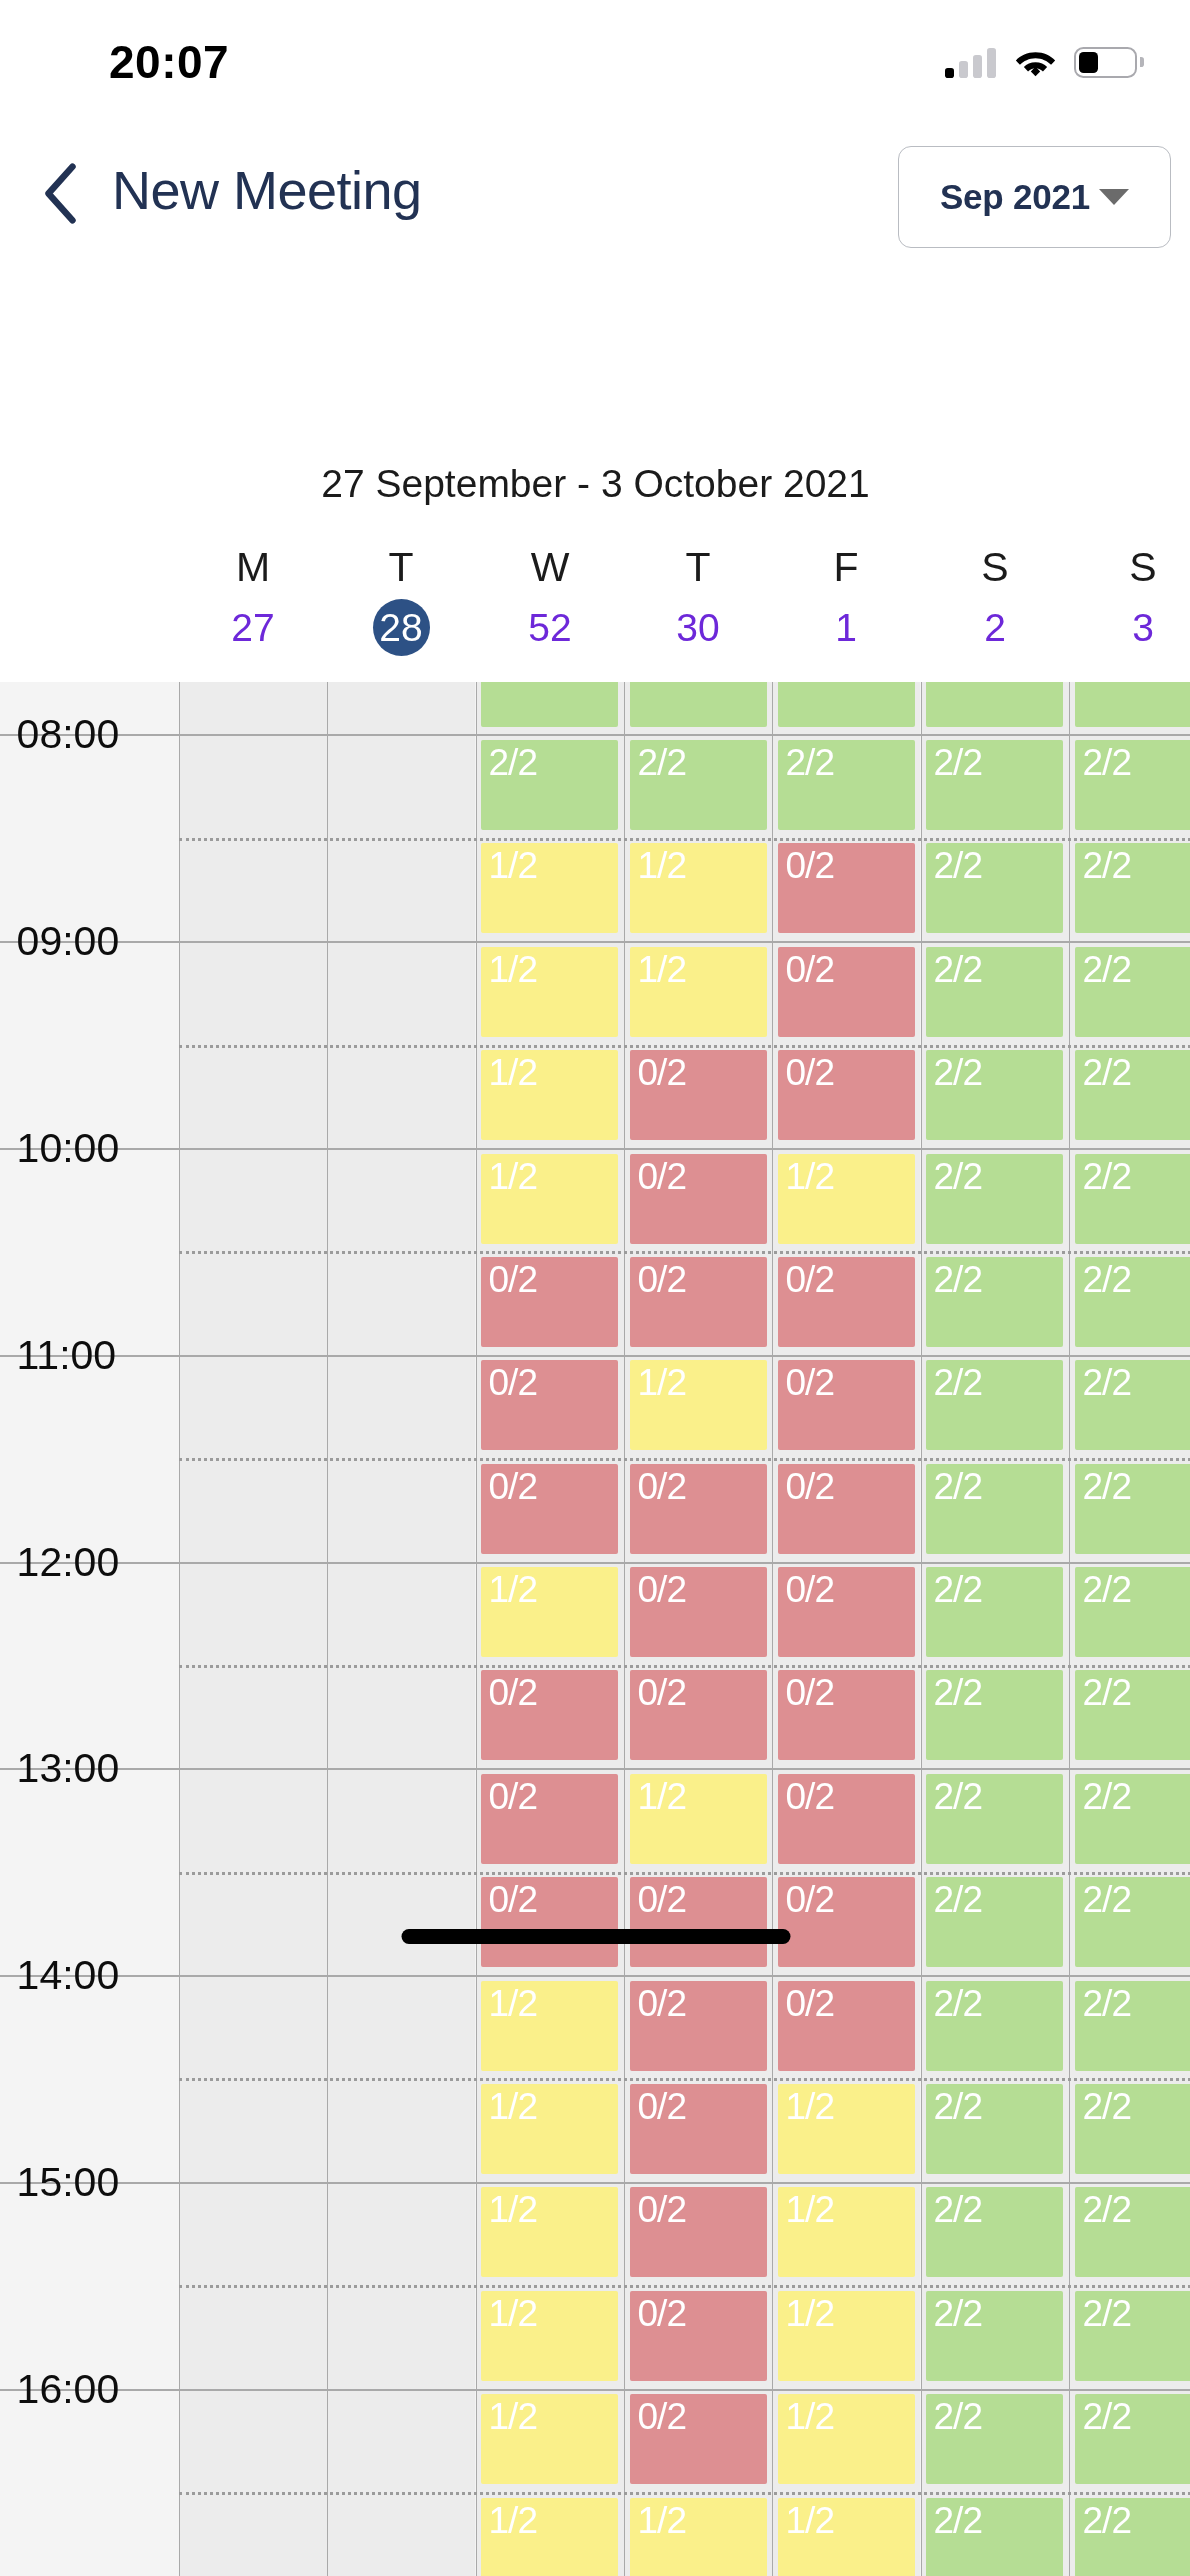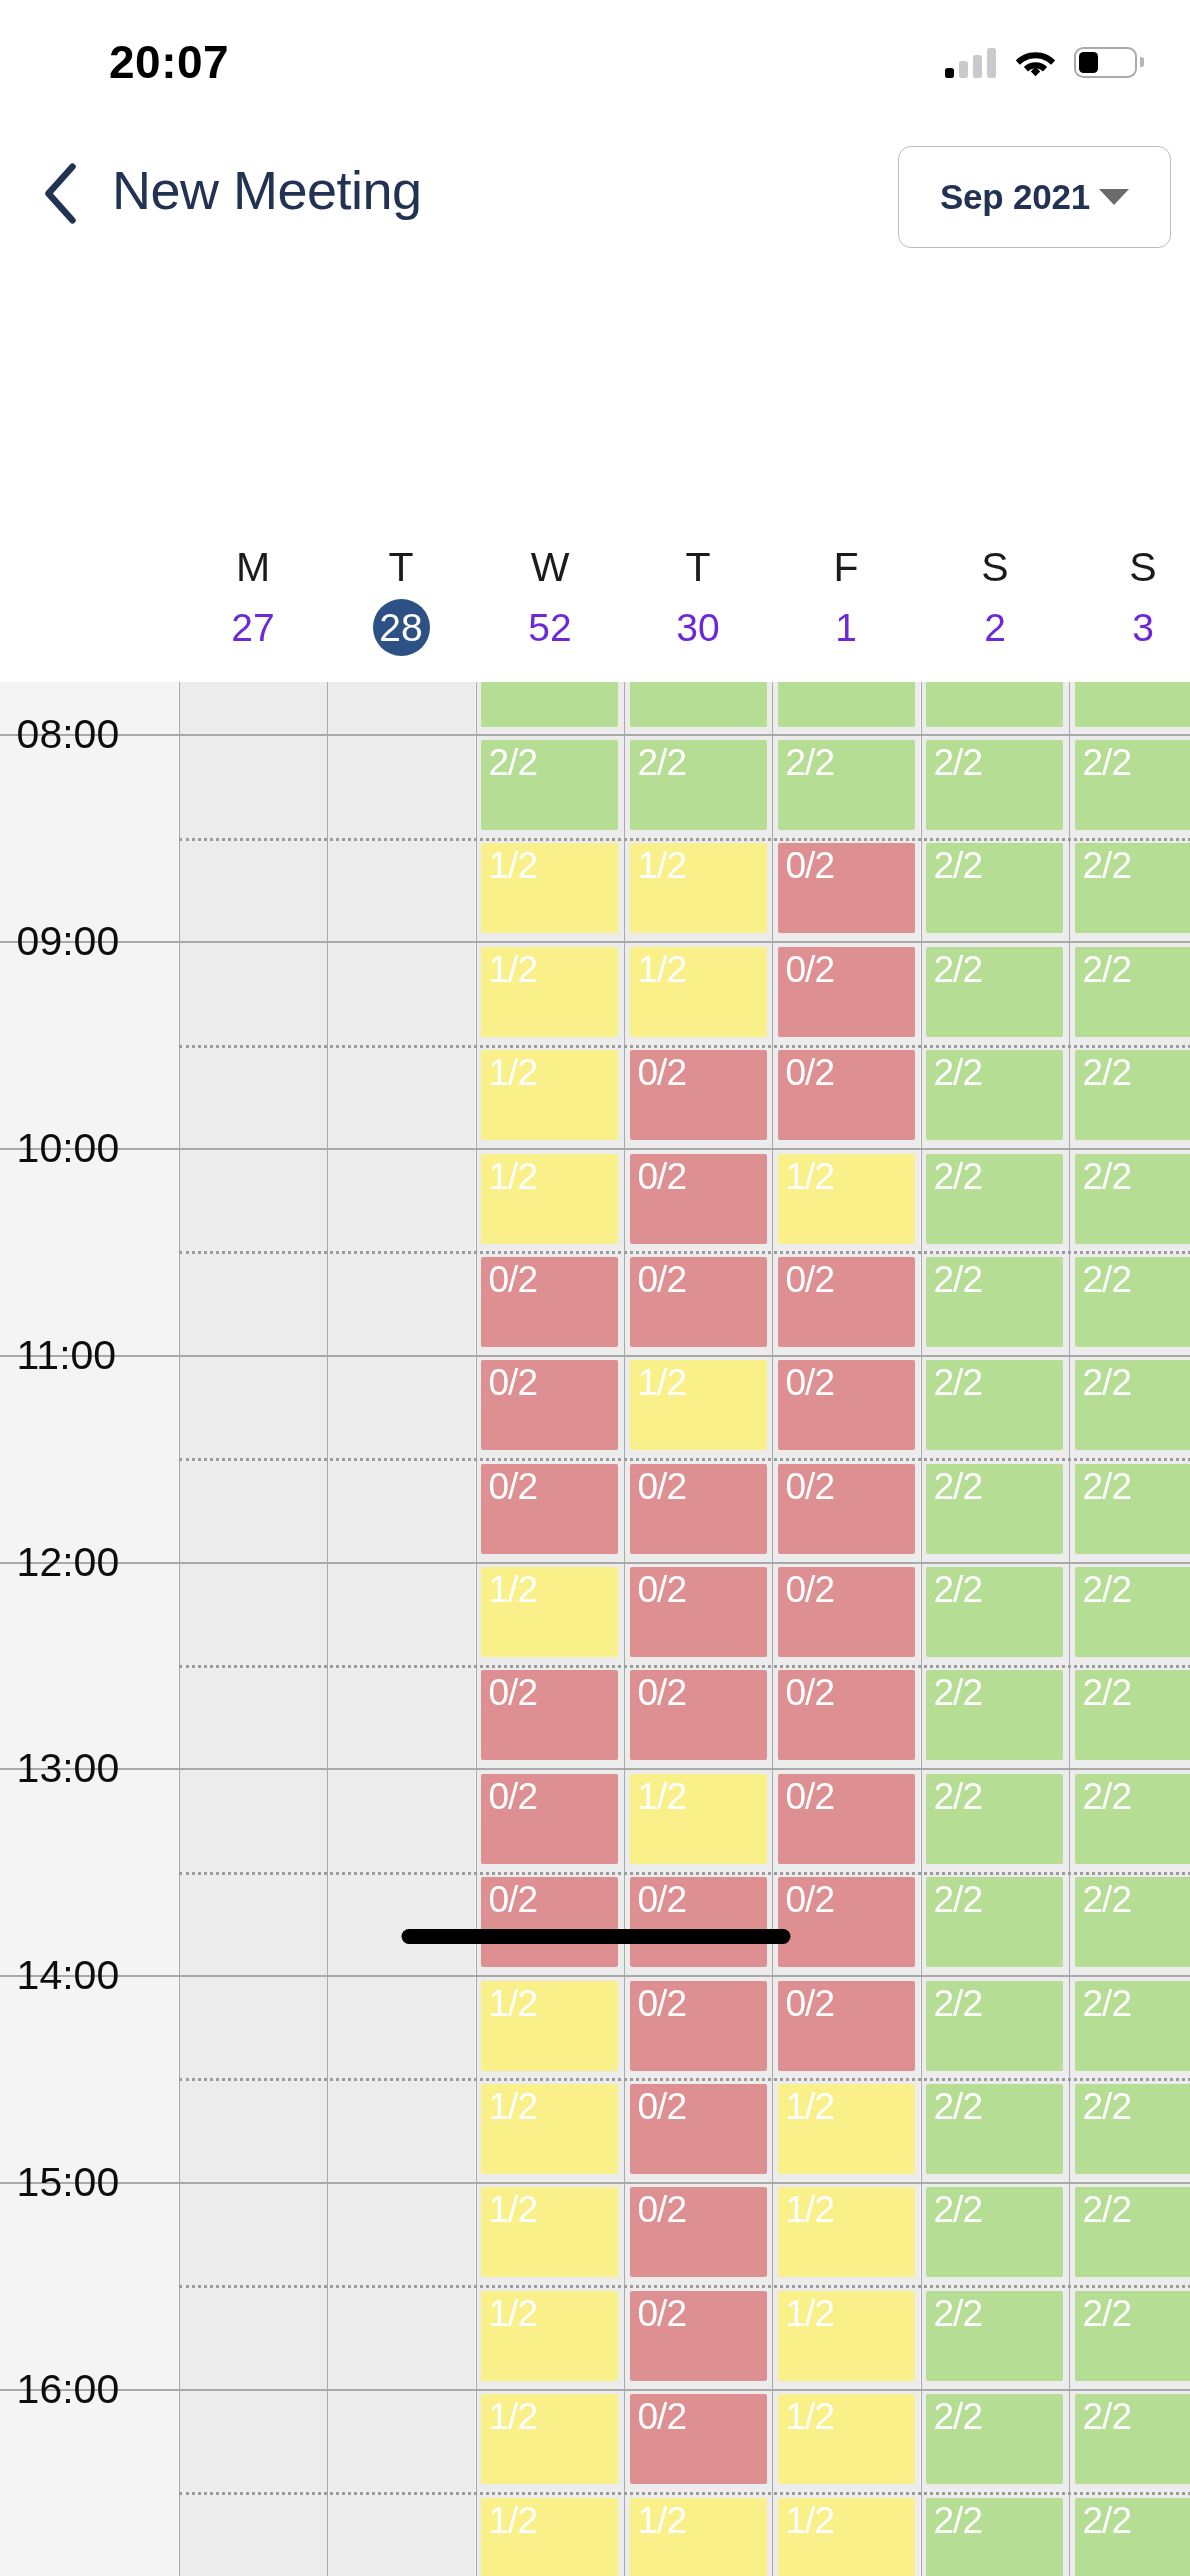--- a/index.html
+++ b/index.html
@@ -165,20 +165,21 @@
         </svg>
       </span>
     </div>
     <div class="nav-title">New Meeting</div>
     <div class="month-btn">
       <span class="month-label">Sep 2021</span>
       <span class="caret"></span>
     </div>
   </div>
 
+  <div class="week-range">27 September - 3 October 2021</div>
 
   <div class="dayhdr" id="dayhdr">
       <div class="col" style="left: 179px;">
         <div class="dow">M</div>
         <div class="dnum-wrap">
           <div class="dnum">27</div>
         </div>
       </div>
       <div class="col" style="left: 327px;">
         <div class="dow">T</div>

